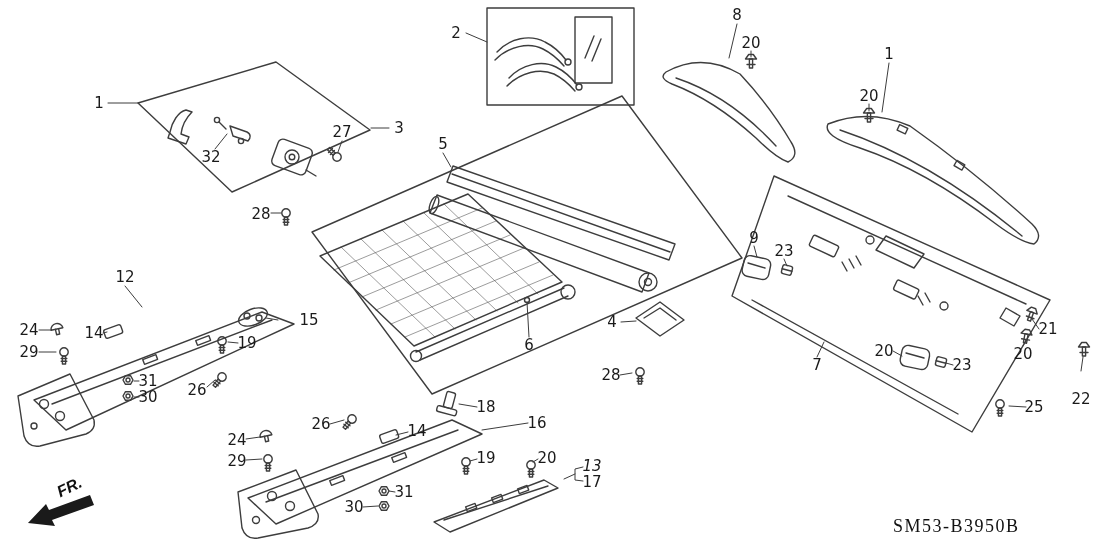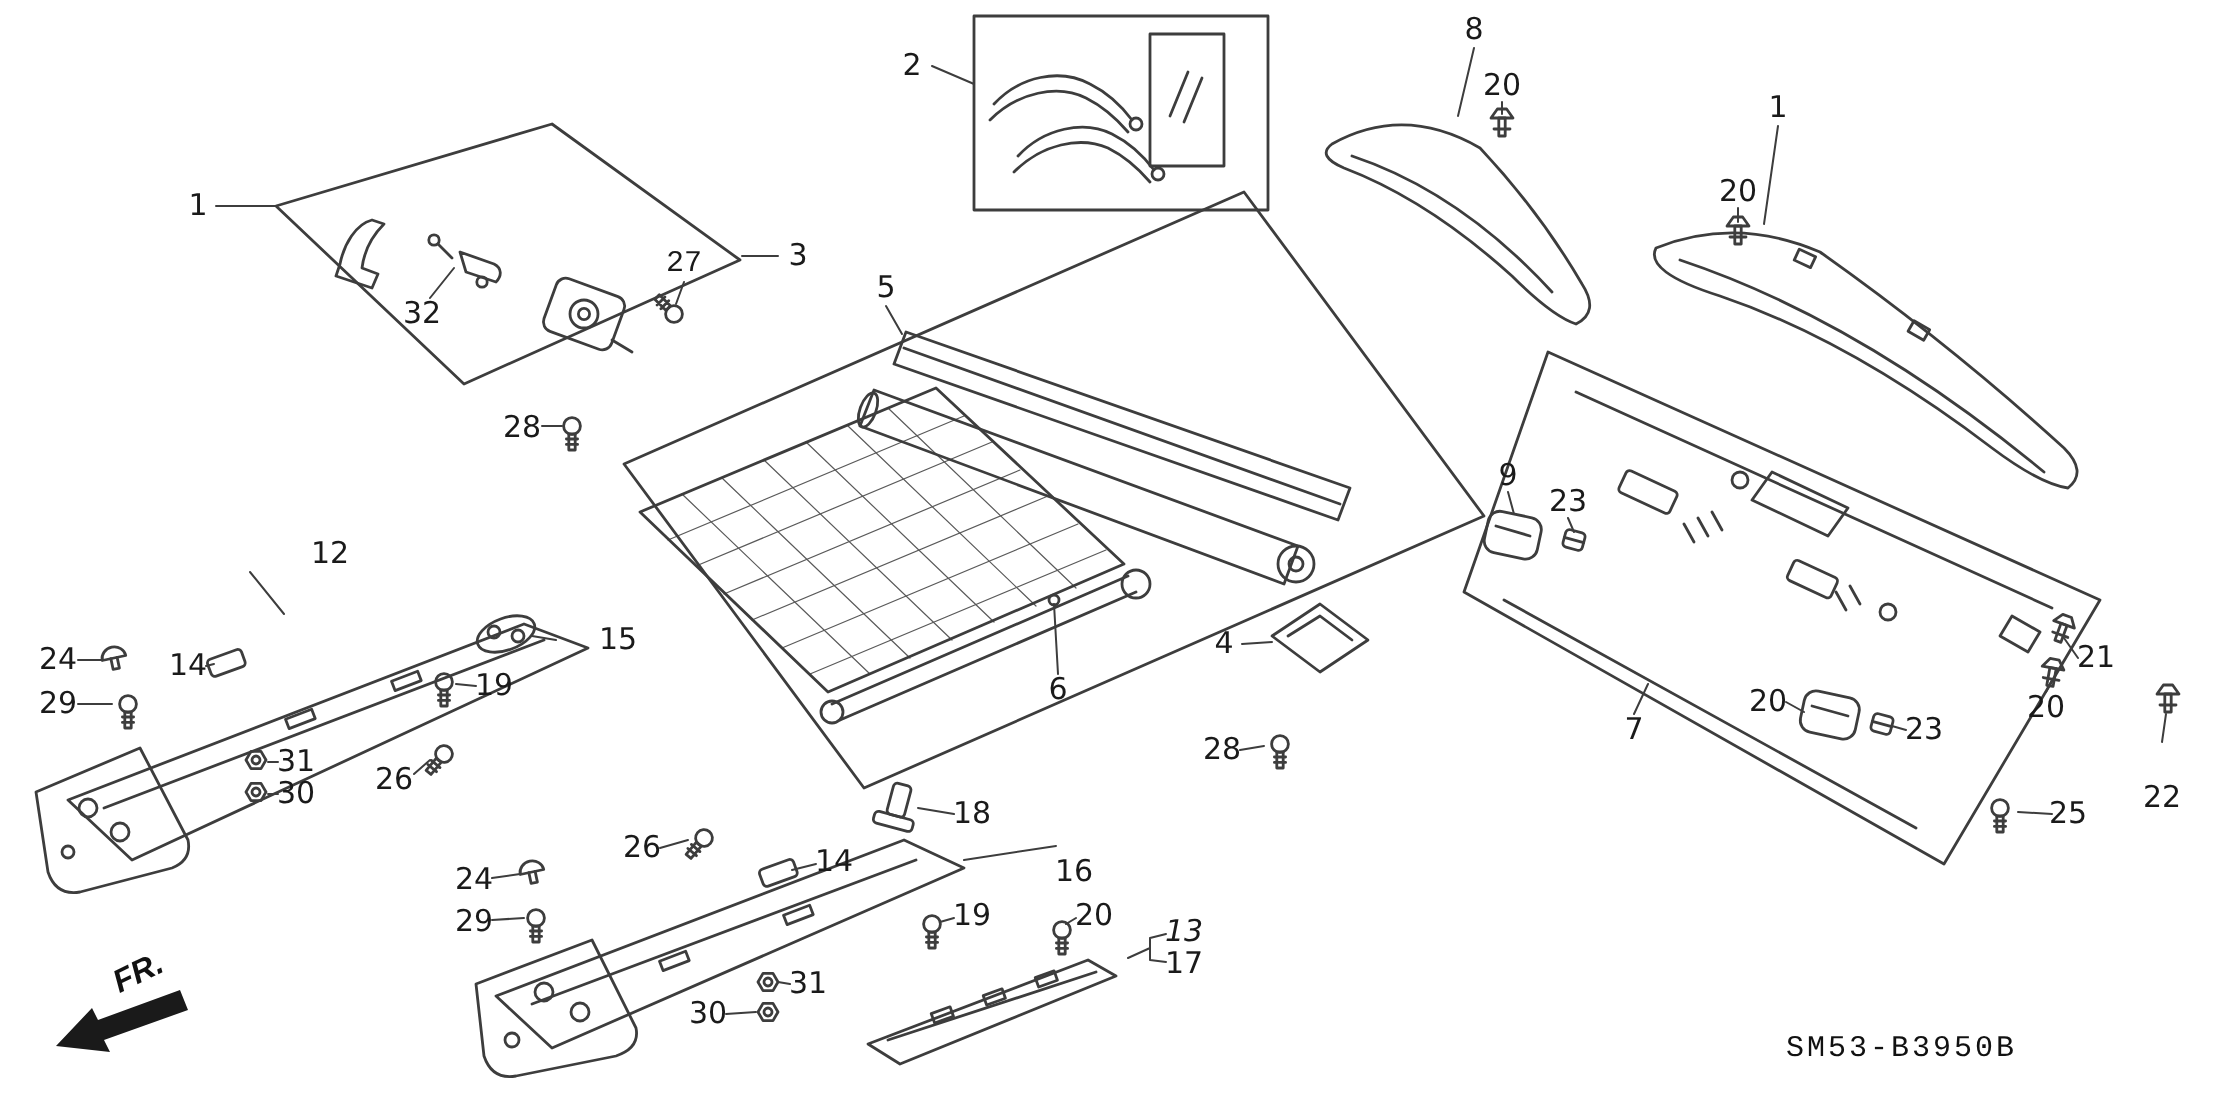--- a/index.html
+++ b/index.html
@@ -9,22 +9,22 @@
     font-family:"Liberation Sans", sans-serif; overflow:hidden;
   }
   svg.linework { position:absolute; left:0; top:0; }
   .part-label {
     position:absolute; transform:translate(-50%,-50%);
     font-size:15px; line-height:1; color:#1a1a1a;
     font-family:"DejaVu Sans", sans-serif;
   }
   .diagram-code {
     position:absolute; left:893px; top:516px;
-    font-family:Liberation Mono, monospace;
-    font-size:15px; letter-spacing:1.5px; color:#111;
+    font-family:Liberation Serif, serif;
+    font-size:18px; letter-spacing:1.5px; color:#111;
   }
   .fr-label {
     position:absolute; left:58px; top:484px;
     transform:rotate(-26deg); transform-origin:left center;
     font-weight:bold; font-style:italic; font-size:16px; color:#111;
   }
 </style>
 </head>
 <body>
 
@@ -227,29 +227,29 @@
       <g>
         <polygon points="90,495 49,510 46,504 28,523 55,526 52,520 94,505" fill="#1a1a1a" stroke="none"></polygon>
       </g>
     </g>
   </svg>
 
   <div>
       <div class="part-label" style="left: 99px; top: 103px;">1</div>
       <div class="part-label" style="left: 456px; top: 33px;">2</div>
       <div class="part-label" style="left: 399px; top: 128px;">3</div>
-      <div class="part-label" style="left: 342px; top: 132px; font-family: Liberation Mono, monospace;">27</div>
+      <div class="part-label" style="left: 342px; top: 132px;">27</div>
       <div class="part-label" style="left: 211px; top: 157px;">32</div>
       <div class="part-label" style="left: 261px; top: 214px;">28</div>
       <div class="part-label" style="left: 443px; top: 144px;">5</div>
       <div class="part-label" style="left: 737px; top: 15px;">8</div>
       <div class="part-label" style="left: 751px; top: 43px;">20</div>
       <div class="part-label" style="left: 889px; top: 54px;">1</div>
       <div class="part-label" style="left: 869px; top: 96px;">20</div>
-      <div class="part-label" style="left: 125px; top: 277px; margin-left: 40px;">12</div>
+      <div class="part-label" style="left: 125px; top: 277px;">12</div>
       <div class="part-label" style="left: 29px; top: 330px;">24</div>
       <div class="part-label" style="left: 94px; top: 333px;">14</div>
       <div class="part-label" style="left: 29px; top: 352px;">29</div>
       <div class="part-label" style="left: 287px; top: 320px; margin-left: 22px;">15</div>
       <div class="part-label" style="left: 247px; top: 343px;">19</div>
       <div class="part-label" style="left: 148px; top: 381px;">31</div>
       <div class="part-label" style="left: 148px; top: 397px;">30</div>
       <div class="part-label" style="left: 197px; top: 390px;">26</div>
       <div class="part-label" style="left: 529px; top: 345px;">6</div>
       <div class="part-label" style="left: 612px; top: 322px;">4</div>
@@ -258,21 +258,21 @@
       <div class="part-label" style="left: 784px; top: 251px;">23</div>
       <div class="part-label" style="left: 817px; top: 365px;">7</div>
       <div class="part-label" style="left: 884px; top: 351px;">20</div>
       <div class="part-label" style="left: 962px; top: 365px;">23</div>
       <div class="part-label" style="left: 1048px; top: 329px;">21</div>
       <div class="part-label" style="left: 1023px; top: 354px;">20</div>
       <div class="part-label" style="left: 1081px; top: 379px; margin-top: 20px;">22</div>
       <div class="part-label" style="left: 1034px; top: 407px;">25</div>
       <div class="part-label" style="left: 321px; top: 424px;">26</div>
       <div class="part-label" style="left: 486px; top: 407px;">18</div>
-      <div class="part-label" style="left: 537px; top: 436px;">16</div>
+      <div class="part-label" style="left: 537px; top: 423px;">16</div>
       <div class="part-label" style="left: 237px; top: 440px;">24</div>
       <div class="part-label" style="left: 417px; top: 431px;">14</div>
       <div class="part-label" style="left: 237px; top: 461px;">29</div>
       <div class="part-label" style="left: 486px; top: 458px;">19</div>
       <div class="part-label" style="left: 547px; top: 458px;">20</div>
       <div class="part-label" style="left: 592px; top: 466px; font-style: italic;">13</div>
       <div class="part-label" style="left: 592px; top: 482px;">17</div>
       <div class="part-label" style="left: 404px; top: 492px;">31</div>
       <div class="part-label" style="left: 354px; top: 507px;">30</div>
     </div>

